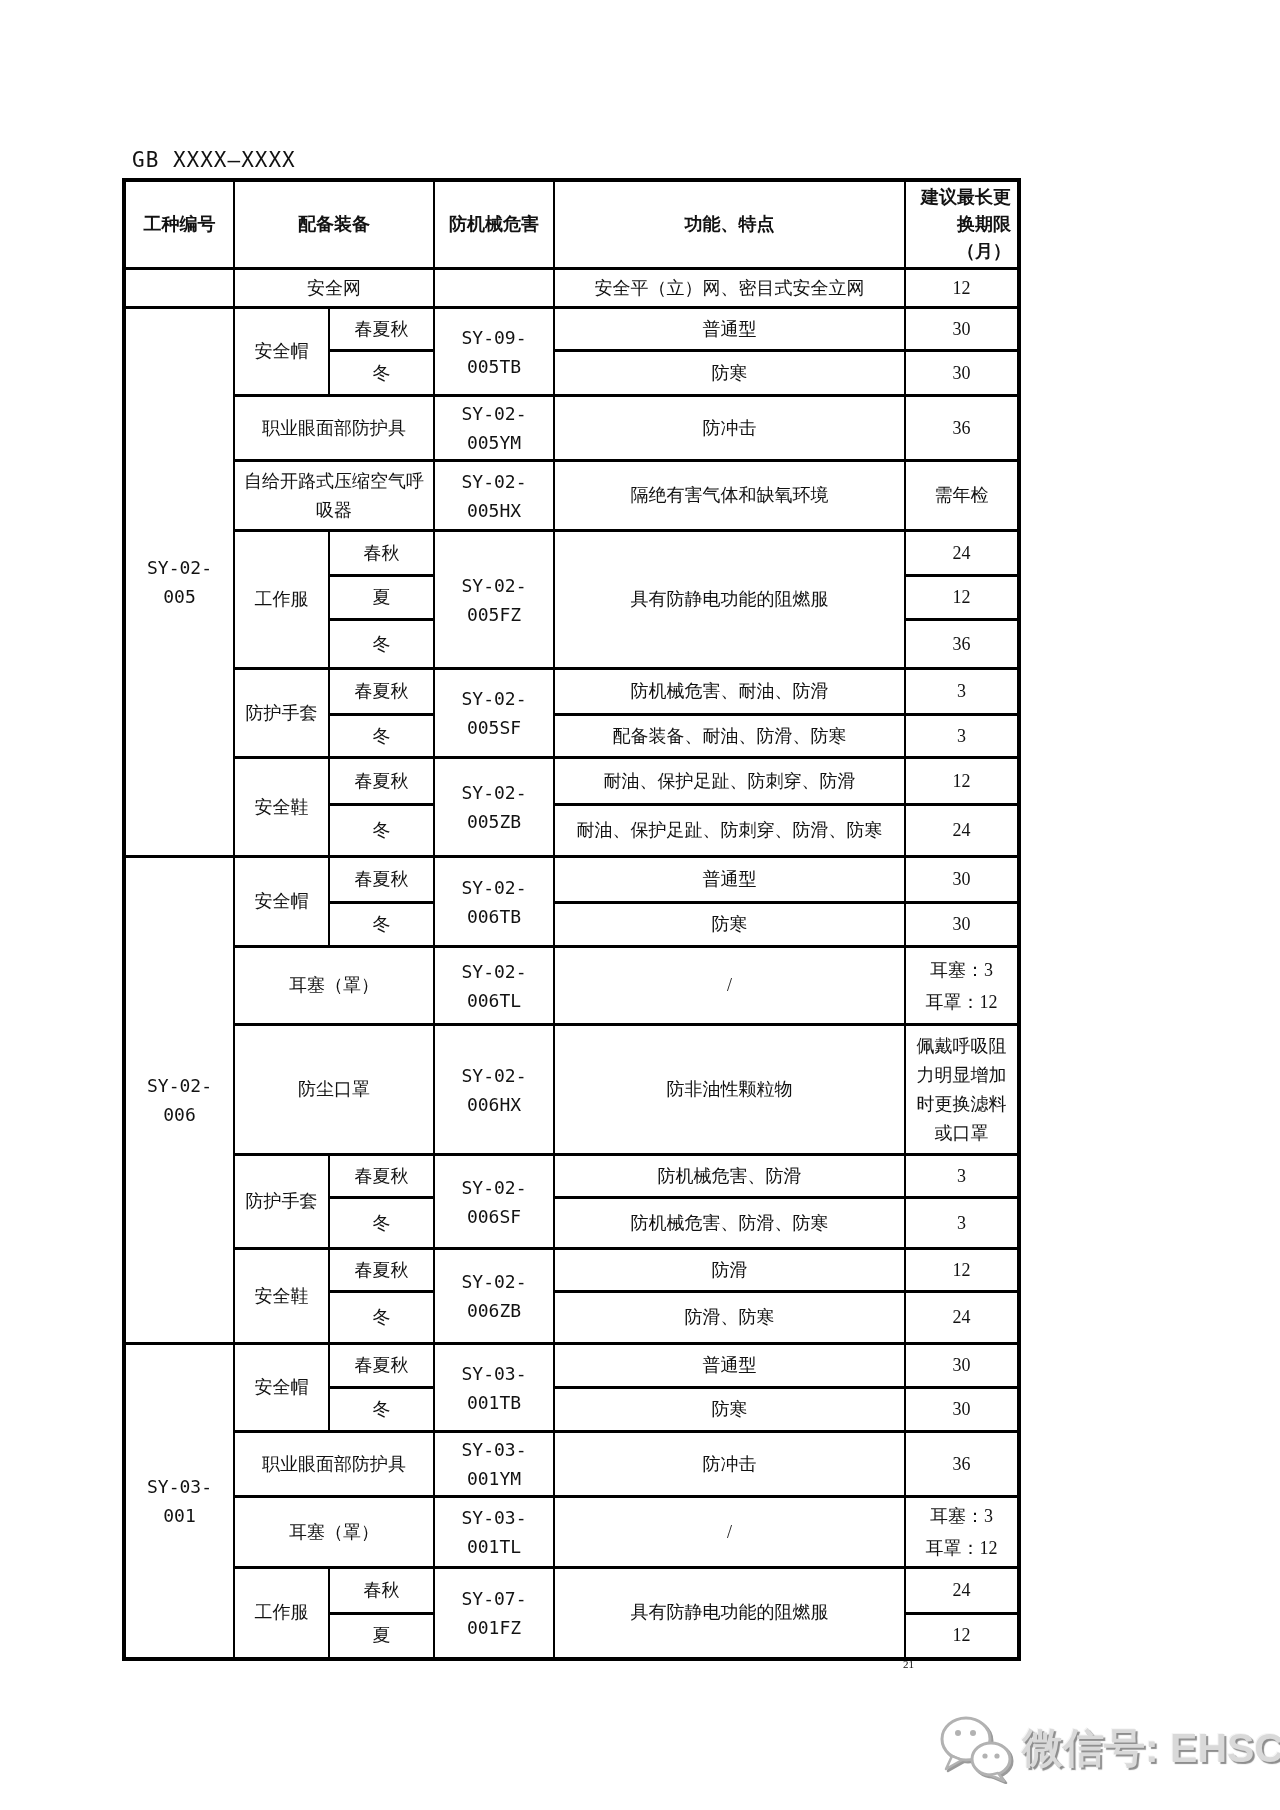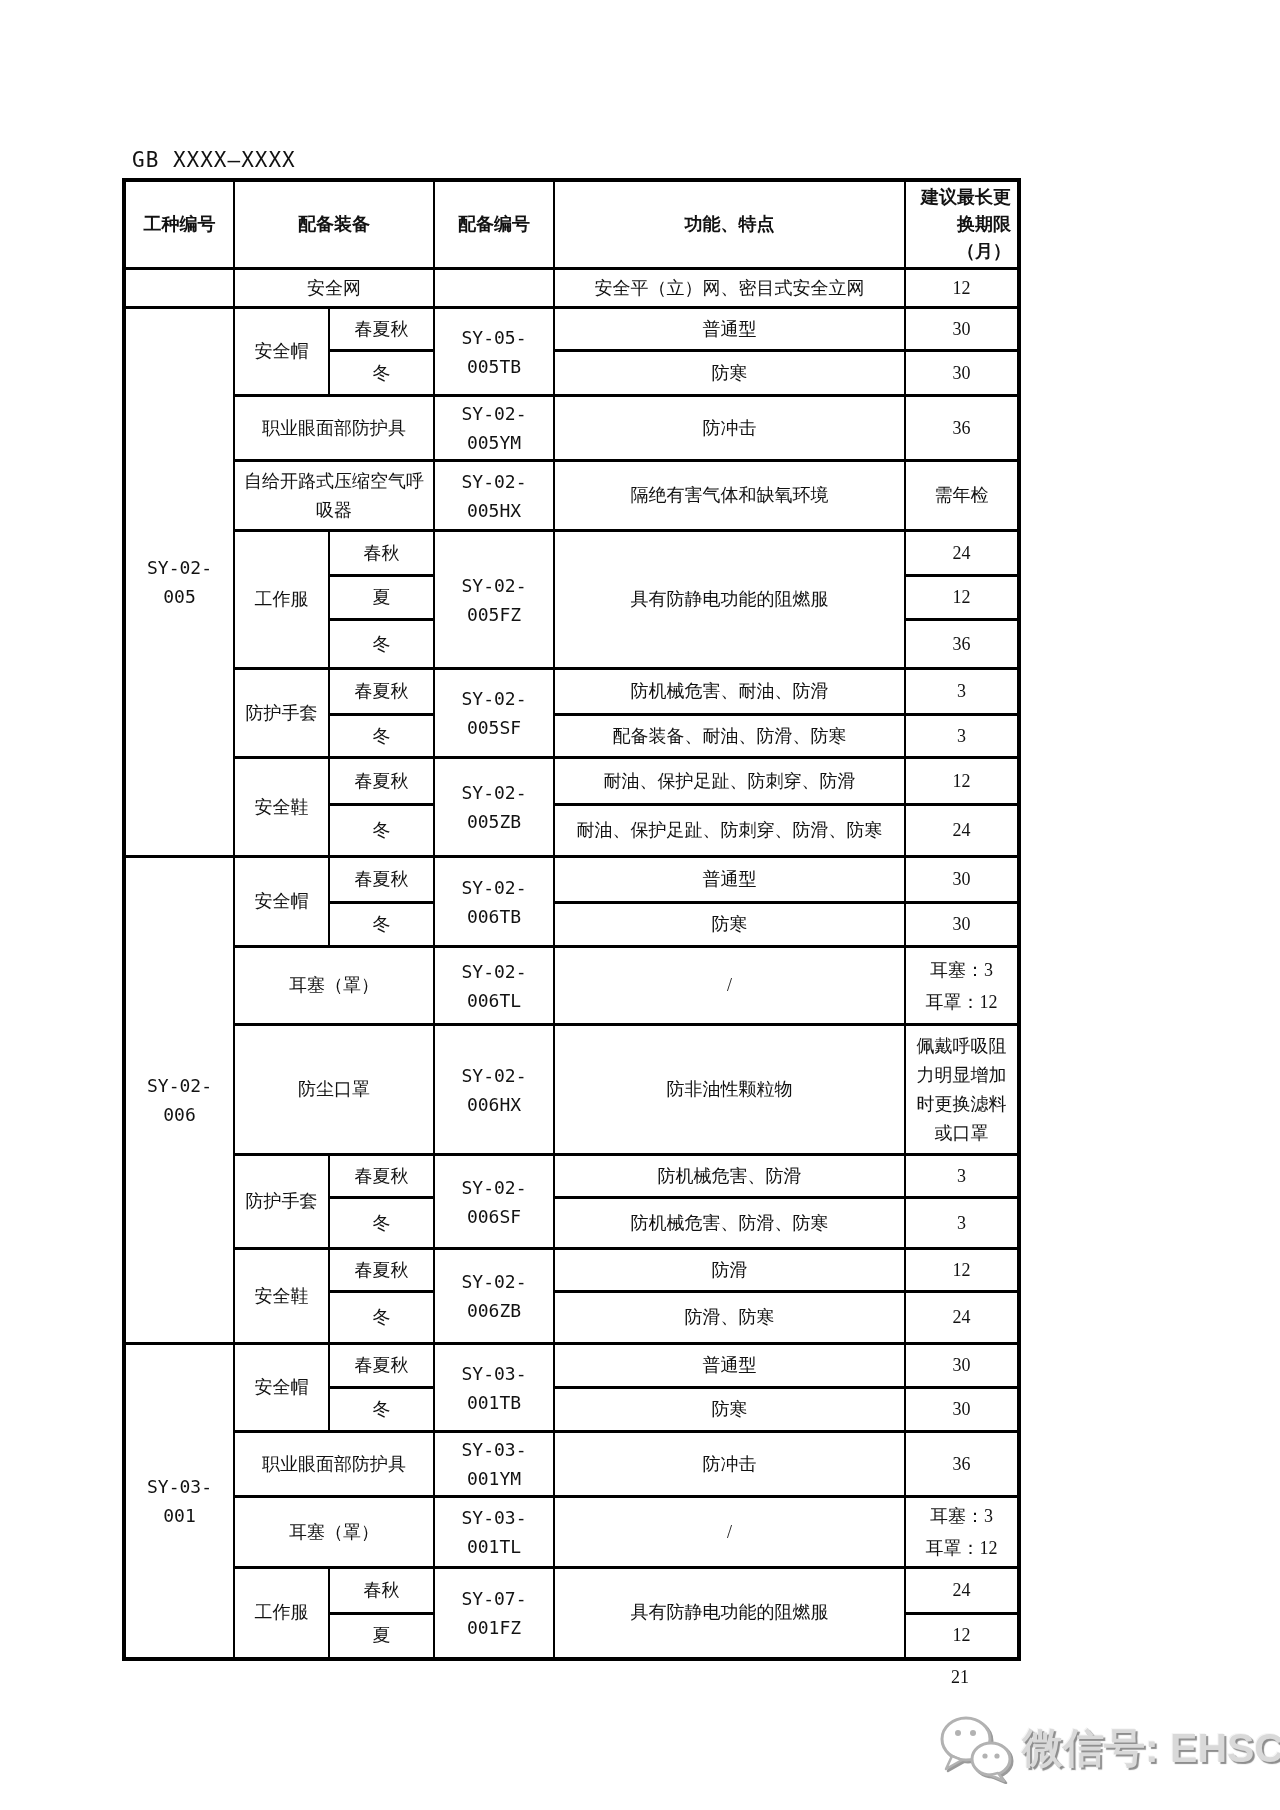--- a/index.html
+++ b/index.html
@@ -26,21 +26,21 @@
   table.ppe th{font-weight:bold;font-size:18px;line-height:27px;}
   td.feat{text-align:left;padding-left:11px;}
   td.code{
     font-family:"DejaVu Sans Mono",monospace;font-size:15px;
     letter-spacing:0;padding:2px 2px;
   }
   td.period{font-size:17px;}
   td.period-small{font-size:17px;line-height:29px;padding:2px 3px;}
   .two-line span{display:block;line-height:32px;}
   .hdr-last span{display:block;text-align:right;}
-  .pagenum{position:absolute;left:903px;top:1658px;width:114px;text-align:center;font-size:18px;margin-top:9px;}
+  .pagenum{position:absolute;left:903px;top:1658px;width:114px;font-size:11px;}
   .watermark{
     position:absolute;left:938px;top:1708px;height:80px;
     display:flex;align-items:center;gap:8px;
   }
   .wm-text{
     font-family:"Liberation Sans",sans-serif;
     font-size:41px;font-weight:bold;color:#d9d9d9;
     text-shadow:2px 2px 1px #8d8d8d, -1px -1px 0 #f5f5f5;
     white-space:nowrap;
   }
@@ -58,41 +58,41 @@
       <col style="width:105px">
     <col style="width:120px">
       <col style="width:351px">
       <col style="width:114px">
   </colgroup>
 
   <tbody>
       <tr style="height:68px">
     <th>工种编号</th>
     <th colspan="2">配备装备</th>
-    <th>配备编号</th>
+    <th>防机械危害</th>
     <th>功能、特点</th>
     <th class="hdr-last">
       <span>建议最长更</span>
       <span>换期限（月）</span>
     </th>
   </tr>
 
   <tr style="height:39px">
     <td></td>
     <td colspan="2">安全网</td>
     <td class="code"></td>
     <td class="feat">安全平（立）网、密目式安全立网</td>
     <td class="period">12</td>
   </tr>
 
   <tr style="height:43px">
     <td rowspan="11" class="code">SY-02-005</td>
     <td rowspan="2">安全帽</td>
     <td>春夏秋</td>
-    <td rowspan="2" class="code">SY-05-005TB</td>
+    <td rowspan="2" class="code">SY-09-005TB</td>
     <td class="feat">普通型</td>
     <td class="period">30</td>
   </tr>
   <tr style="height:45px">
     <td>冬</td>
     <td class="feat">防寒</td>
     <td class="period">30</td>
   </tr>
   <tr style="height:50px">
     <td colspan="2">职业眼面部防护具</td>

